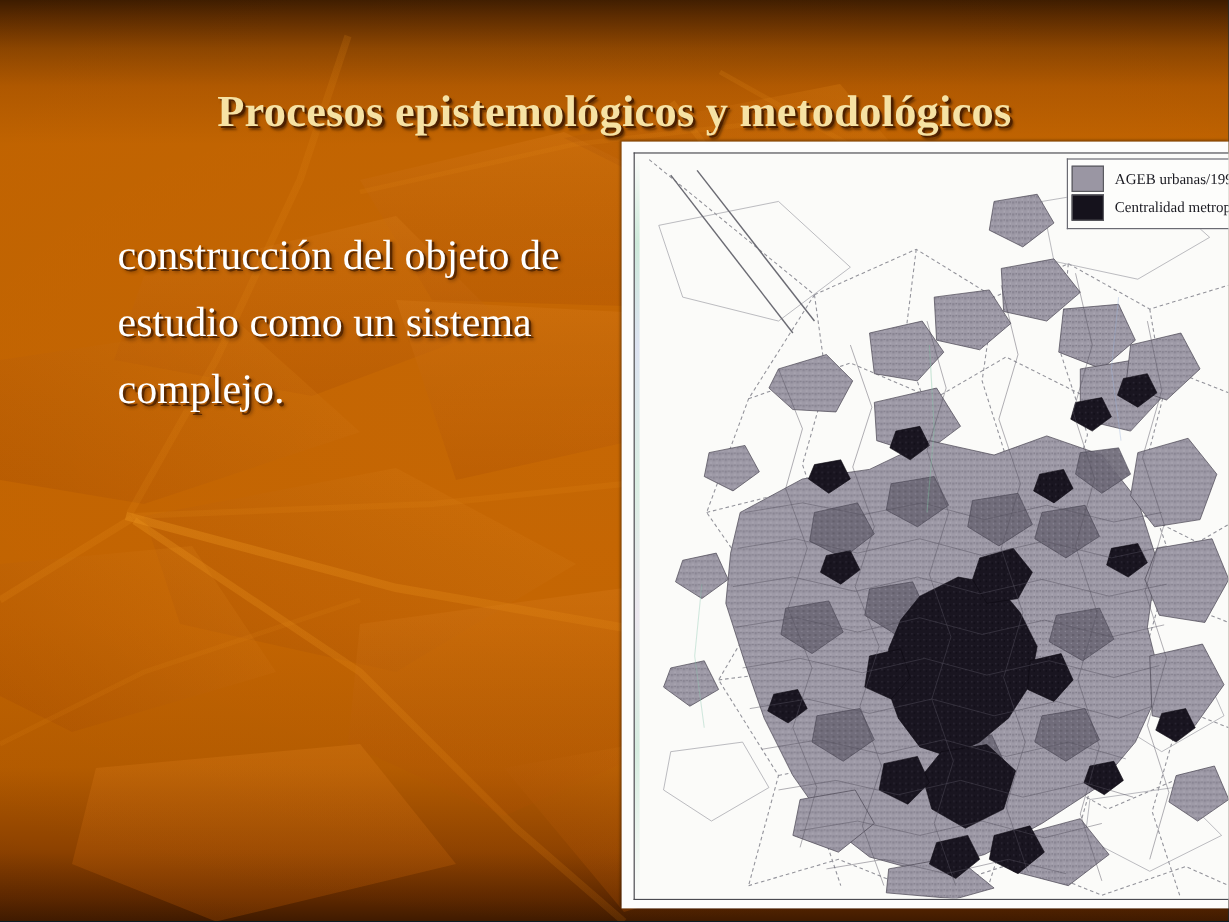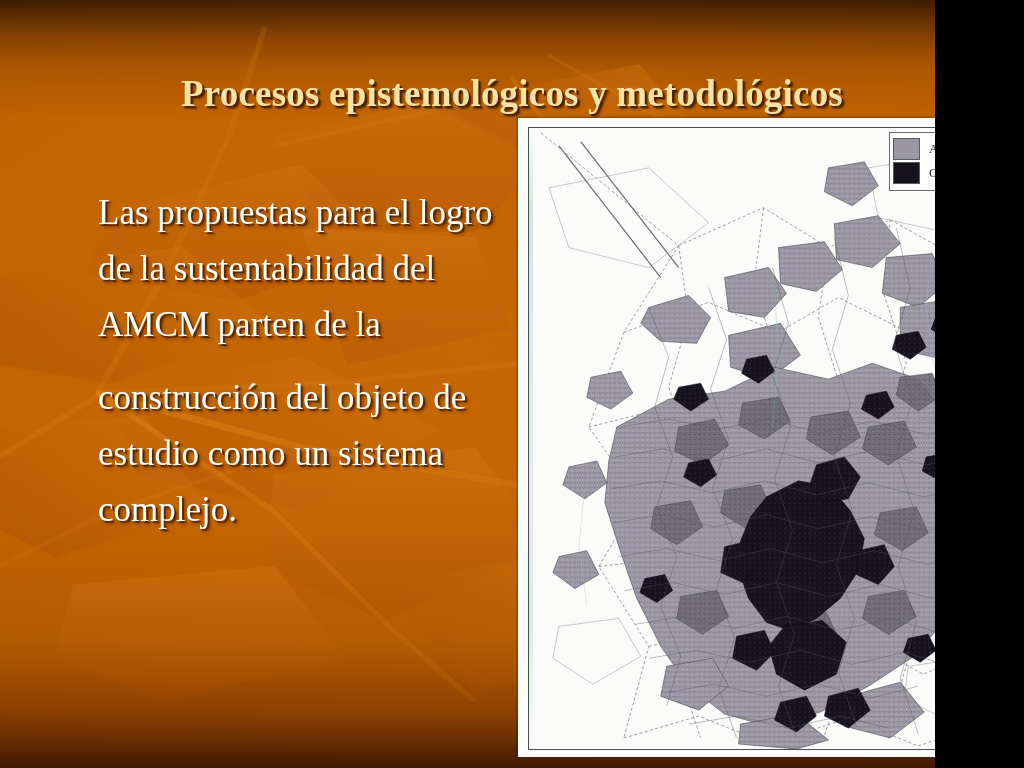--- a/index.html
+++ b/index.html
@@ -9,21 +9,21 @@
   }
   body {
     width: 1024px;
     height: 768px;
     overflow: hidden;
     font-family: "Liberation Serif", "DejaVu Serif", serif;
   }
 
   #slide {
     position: relative;
-    width: 935px;
+    width: 1024px;
     height: 768px;
     overflow: hidden;
     background: #0c4a6e;
   }
 
   
   .bg-base {
     position: absolute;
     inset: 0;
     background:
@@ -217,21 +217,20 @@
     <path d="M300,160 L480,120 L700,95" stroke="url(#vein)" stroke-width="4" fill="none" opacity="0.35"></path>
     <path d="M700,690 L880,645 L1024,630" stroke="url(#vein)" stroke-width="5" fill="none" opacity="0.30"></path>
     <path d="M300,500 L120,560 L0,620" stroke="url(#vein)" stroke-width="4" fill="none" opacity="0.32"></path>
   </svg>
 
   <div class="bg-vignette"></div>
 
   <div id="title">Procesos epistemológicos y metodológicos</div>
 
   <div id="body-text">
-    <p class="para">Las propuestas para el logro de la sustentabilidad del AMCM parten de la</p>
     <p class="para">construcción del objeto de estudio como un sistema complejo.</p>
   </div>
 
   <div id="map-figure">
     <div id="map-frame">
 
       <svg id="map-canvas" viewBox="0 0 496 623" preserveAspectRatio="none" xmlns="http://www.w3.org/2000/svg">
         <defs>
 
           <pattern id="agebGrey" width="5" height="5" patternUnits="userSpaceOnUse">

